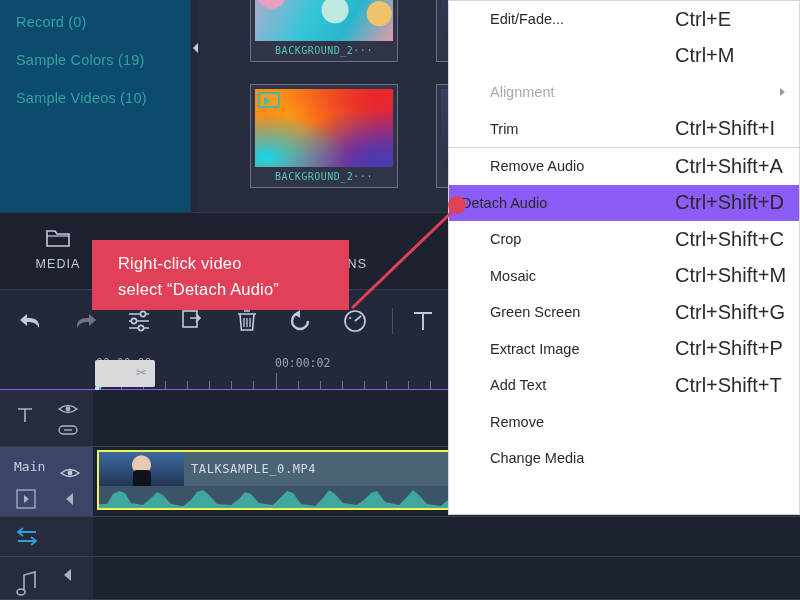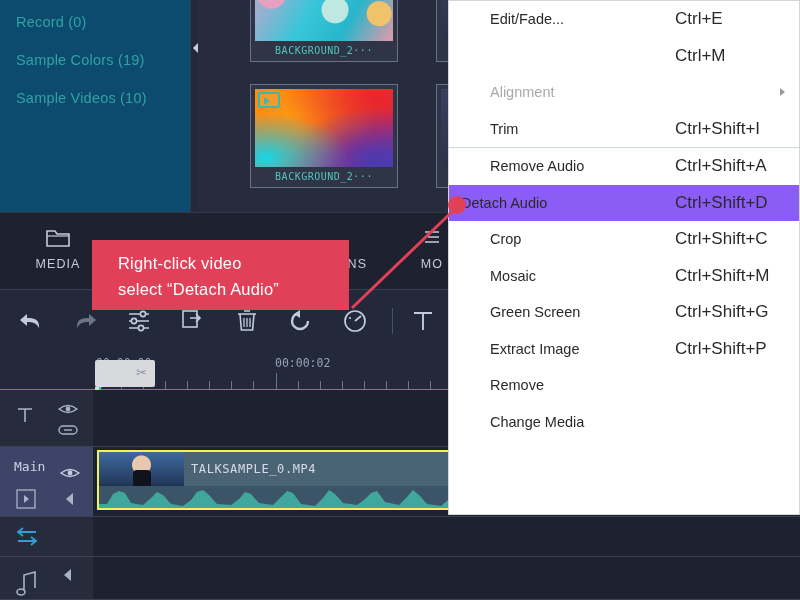--- a/index.html
+++ b/index.html
@@ -193,21 +193,21 @@
     position: absolute; left: 448px; top: 0; width: 352px; height: 515px;
     background: #ffffff; border: 1px solid #d6d6d6;
   }
   .mi {
     position: relative; height: 36.5px; display: flex; align-items: center;
     padding-left: 41px; color: #2a2a2a; font-size: 14.5px;
   }
   .mi.sel { background: #8b5cf6; padding-left: 12px; }
   .mi.dim { color: #a9a9a9; }
   .mi .sc {
-    position: absolute; left: 226px; color: #2a2a2a; font-size: 17px;
+    position: absolute; left: 226px; color: #2a2a2a; font-size: 20px;
   }
   .mi.sel .sc { color: #2a2a2a; }
   .mi .submenu-arrow {
     position: absolute; right: 14px; width: 0; height: 0;
     border-left: 5px solid #9a9a9a;
     border-top: 4px solid transparent; border-bottom: 4px solid transparent;
   }
   .mi-sep { height: 1px; background: #c9dde0; margin: 0; }
 
   
@@ -277,28 +277,20 @@
         </svg>
       </div>
       <div class="tlabel">MEDIA</div>
     </div>
 
     <div class="tab" style="left:300px;">
       <div class="tab-ico"></div>
       <div class="tlabel">ONS</div>
     </div>
 
-    <div class="tab" style="left:380px;">
-      <div class="tab-ico">
-        <svg width="20" height="20" viewBox="0 0 20 20">
-          <path d="M3 4h14M6 9h11M3 14h14" stroke="#c3cade" stroke-width="1.6" fill="none"></path>
-        </svg>
-      </div>
-      <div class="tlabel">MO</div>
-    </div>
   </div>
 
   <div class="tl-toolbar">
 
     <div class="tl-btn" style="left:14px;">
       <svg width="26" height="22" viewBox="0 0 26 22">
         <path d="M9 4 L2 10 L9 16 V12 q9 -1 12 6 Q22 7 9 8 Z" fill="#c3cade"></path>
       </svg>
     </div>
 
@@ -526,20 +518,24 @@
     <div class="mi">
       <span>Green Screen</span>
       <span class="sc">Ctrl+Shift+G</span>
     </div>
 
     <div class="mi">
       <span>Extract Image</span>
       <span class="sc">Ctrl+Shift+P</span>
     </div>
 
+    <div class="mi">
+      <span>Add Text</span>
+      <span class="sc">Ctrl+Shift+T</span>
+    </div>
 
     <div class="mi">
       <span>Remove</span>
     </div>
 
     <div class="mi">
       <span>Change Media</span>
     </div>
   </div>
 

